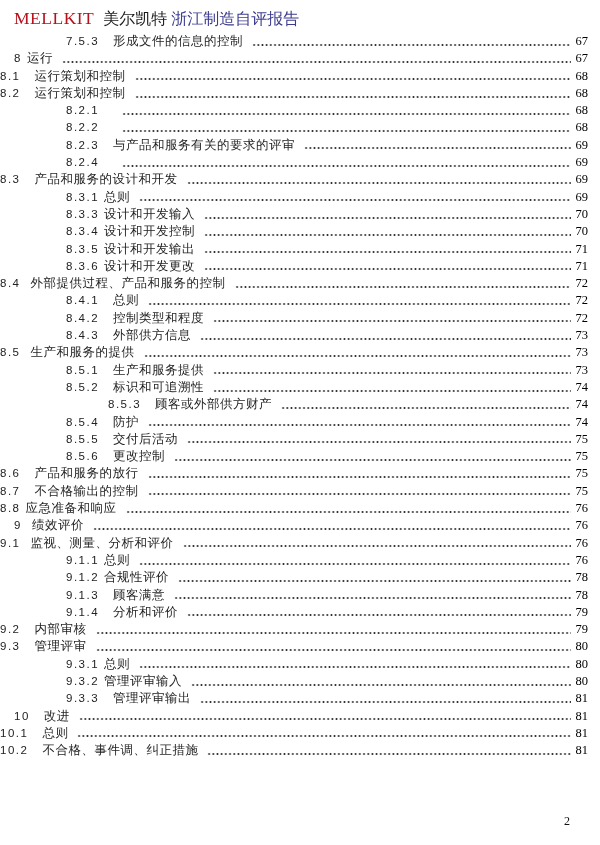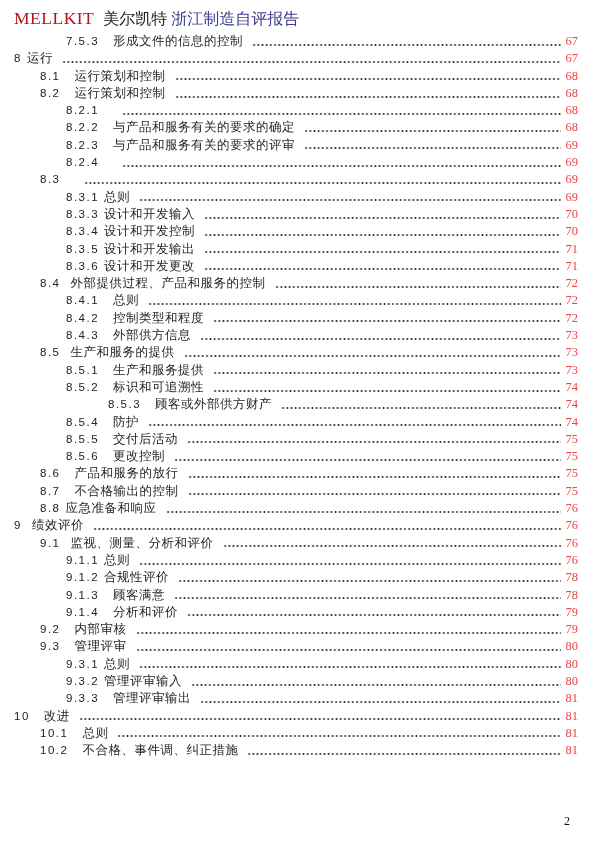--- a/index.html
+++ b/index.html
@@ -6,47 +6,47 @@
   .page {
     position:relative; width:600px; height:845px; background:#ffffff;
     font-family:"Liberation Serif", serif; color:#1b1b1b; overflow:hidden;
   }
   .hdr {
     position:absolute; left:14px; top:8px; font-size:16px; white-space:nowrap;text-align:right;
   }
   .hdr .brand { font-size:17.5px; letter-spacing:0.5px; }
   .hdr .company { margin-left:5px; }
   .toc {
-    position:absolute; left:0; top:33px; right:22px;
+    position:absolute; left:0; top:33px; right:12px;
   }
   .toc-row {
     display:flex; align-items:baseline; height:17.3px; font-size:12.5px;
     line-height:17.3px; white-space:nowrap;
   }
   .indent-0 { padding-left:14px; }
-  .indent-1 { padding-left:40px; }
+  .indent-1 { }
   .indent-2 { padding-left:66px; }
   .indent-3 { padding-left:108px; }
   .num {
     font-family:"Liberation Sans", sans-serif; font-size:11.5px;
     letter-spacing:1.5px; color:#222222;
   }
   .gap-t { margin-right:5px; }
   .gap-m { margin-right:14px; }
   .gap-w { margin-right:10px; }
   .title { letter-spacing:0.5px; color:#1f1f1f; }
   .leader {
     flex:1 1 auto; align-self:stretch; margin-left:9px; margin-right:1px;
     background-image:radial-gradient(circle, #2e2e2e 0.9px, rgba(0,0,0,0) 1.05px);
     background-size:4.2px 4.2px; background-repeat:repeat-x;
     background-position:left calc(100% - 3.5px);
   }
   .pg {
     font-family:"Liberation Serif", serif; font-size:12.5px;
-    min-width:16px; text-align:right; color:#ef4444;
+    min-width:16px; text-align:right; color:#000000;
   }
   .footer-pg {
     position:absolute; top:814px; right:30px; font-size:12px; color:#111111;
     font-family:"Liberation Serif", serif;
   }
 </style>
 </head>
 <body>
 
 <div class="page">
@@ -82,37 +82,37 @@
         <span class="leader"></span>
         <span class="pg">68</span>
       </div>
       <div class="toc-row indent-2">
         <span class="num gap-m">8.2.1</span>
         <span class="leader"></span>
         <span class="pg">68</span>
       </div>
       <div class="toc-row indent-2">
         <span class="num gap-m">8.2.2</span>
-        <span class="title">与产品和服务有关的要求的确定</span>
         <span class="leader"></span>
         <span class="pg">68</span>
       </div>
       <div class="toc-row indent-2">
         <span class="num gap-m">8.2.3</span>
         <span class="title">与产品和服务有关的要求的评审</span>
         <span class="leader"></span>
         <span class="pg">69</span>
       </div>
       <div class="toc-row indent-2">
         <span class="num gap-m">8.2.4</span>
         <span class="leader"></span>
         <span class="pg">69</span>
       </div>
       <div class="toc-row indent-1">
         <span class="num gap-m">8.3</span>
+        <span class="title">产品和服务的设计和开发</span>
         <span class="leader"></span>
         <span class="pg">69</span>
       </div>
       <div class="toc-row indent-2">
         <span class="num gap-t">8.3.1</span>
         <span class="title">总则</span>
         <span class="leader"></span>
         <span class="pg">69</span>
       </div>
       <div class="toc-row indent-2">

